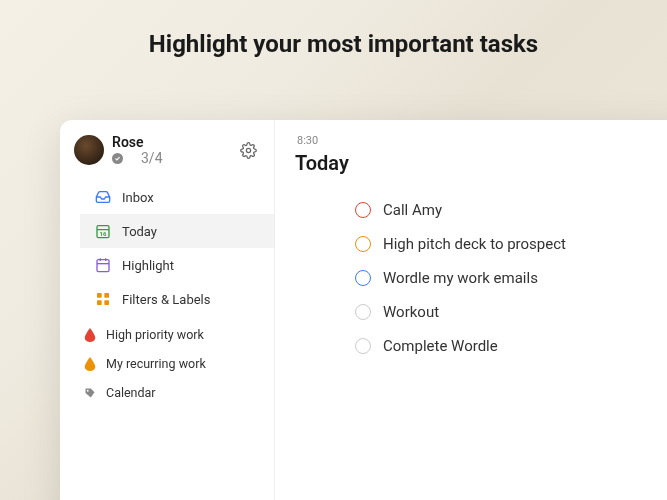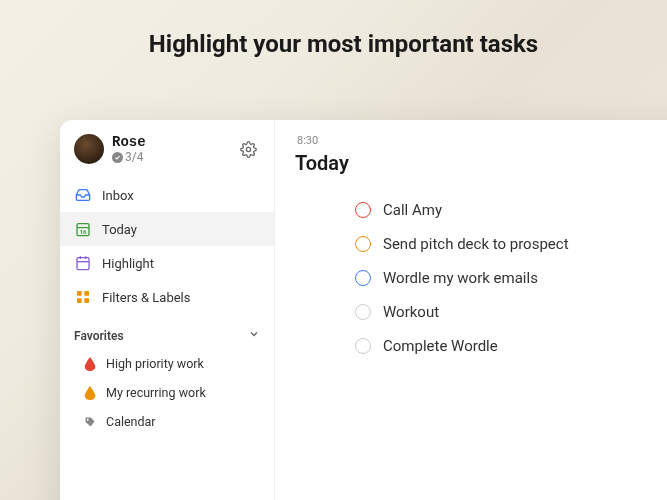--- a/index.html
+++ b/index.html
@@ -48,27 +48,26 @@
   width: 30px;
   height: 30px;
   border-radius: 50%;
   background: radial-gradient(circle at 40% 35%, #6b4a2f 0%, #3a2818 60%, #1a1410 100%);
   flex-shrink: 0;
 }
 .user-name {
   font-size: 14px;
   font-weight: 600;
   color: #1a1a1a;
-  font-family: Liberation Mono, monospace;
 }
 .user-stats {
   display: flex;
   align-items: center;
-  gap: 2px;
-  font-size: 12px;
+  gap: 18px;
+  font-size: 14px;
   color: #888;
 }
 .check-badge {
   width: 11px;
   height: 11px;
   border-radius: 50%;
   background: #888;
   display: inline-flex;
   align-items: center;
   justify-content: center;
@@ -77,21 +76,21 @@
 .gear-btn {
   margin-left: auto;
   width: 24px;
   height: 24px;
   display: flex;
   align-items: center;
   justify-content: center;
   color: #666;
   cursor: pointer;
 }
-.nav-list { padding: 4px 0; }
+.nav-list { padding: 4px 0; margin-left: 20px; }
 .nav-item {
   display: flex;
   align-items: center;
   gap: 10px;
   padding: 8px 14px;
   font-size: 13px;
   color: #333;
   cursor: pointer;
 }
 .nav-item.active { background: #f3f3f3; }
@@ -229,28 +228,20 @@
               <rect x="3" y="3" width="7" height="7" rx="1"></rect>
               <rect x="14" y="3" width="7" height="7" rx="1"></rect>
               <rect x="3" y="14" width="7" height="7" rx="1"></rect>
               <rect x="14" y="14" width="7" height="7" rx="1"></rect>
             </svg>
         </span>
         <span>Filters &amp; Labels</span>
       </li>
     </ul>
 
-    <div class="section-header">
-      <span>Favorites</span>
-      <span class="chev">
-        <svg width="12" height="12" viewBox="0 0 24 24" fill="none" stroke="currentColor" stroke-width="2.5">
-            <polyline points="6 9 12 15 18 9"></polyline>
-          </svg>
-      </span>
-    </div>
 
     <div>
       <div class="fav-item">
         <svg class="drop-icon" viewBox="0 0 12 16">
             <path d="M6 0 C6 0 0 8 0 11 A6 5 0 0 0 12 11 C12 8 6 0 6 0 Z" fill="#e44232"></path>
           </svg>
         <span>High priority work</span>
       </div>
       <div class="fav-item">
         <svg class="drop-icon" viewBox="0 0 12 16">
@@ -273,21 +264,21 @@
     <div class="time-label">8:30</div>
     <h2 class="main-title">Today</h2>
 
     <div class="task-list">
       <div class="task-item">
         <span class="task-circle p1"></span>
         <span class="task-label">Call Amy</span>
       </div>
       <div class="task-item">
         <span class="task-circle p2"></span>
-        <span class="task-label">Send pitch deck to prospect</span>
+        <span class="task-label">High pitch deck to prospect</span>
       </div>
       <div class="task-item">
         <span class="task-circle p3"></span>
         <span class="task-label">Wordle my work emails</span>
       </div>
       <div class="task-item">
         <span class="task-circle"></span>
         <span class="task-label">Workout</span>
       </div>
       <div class="task-item">

